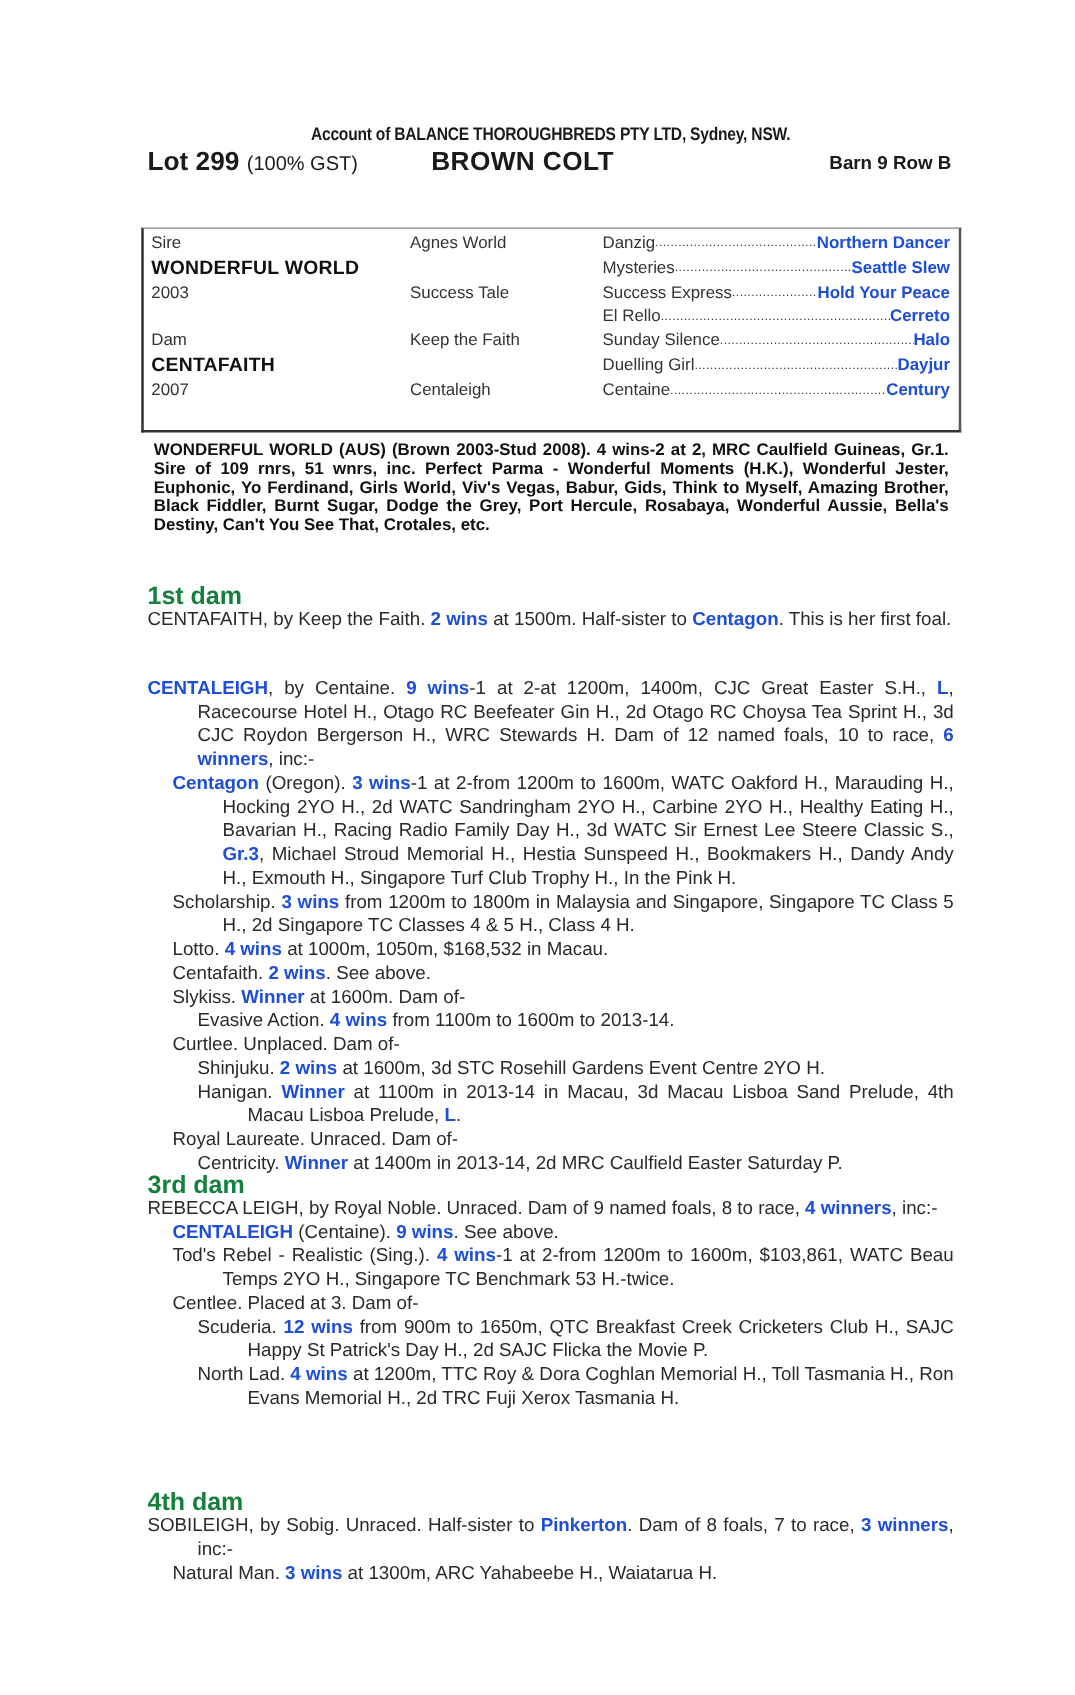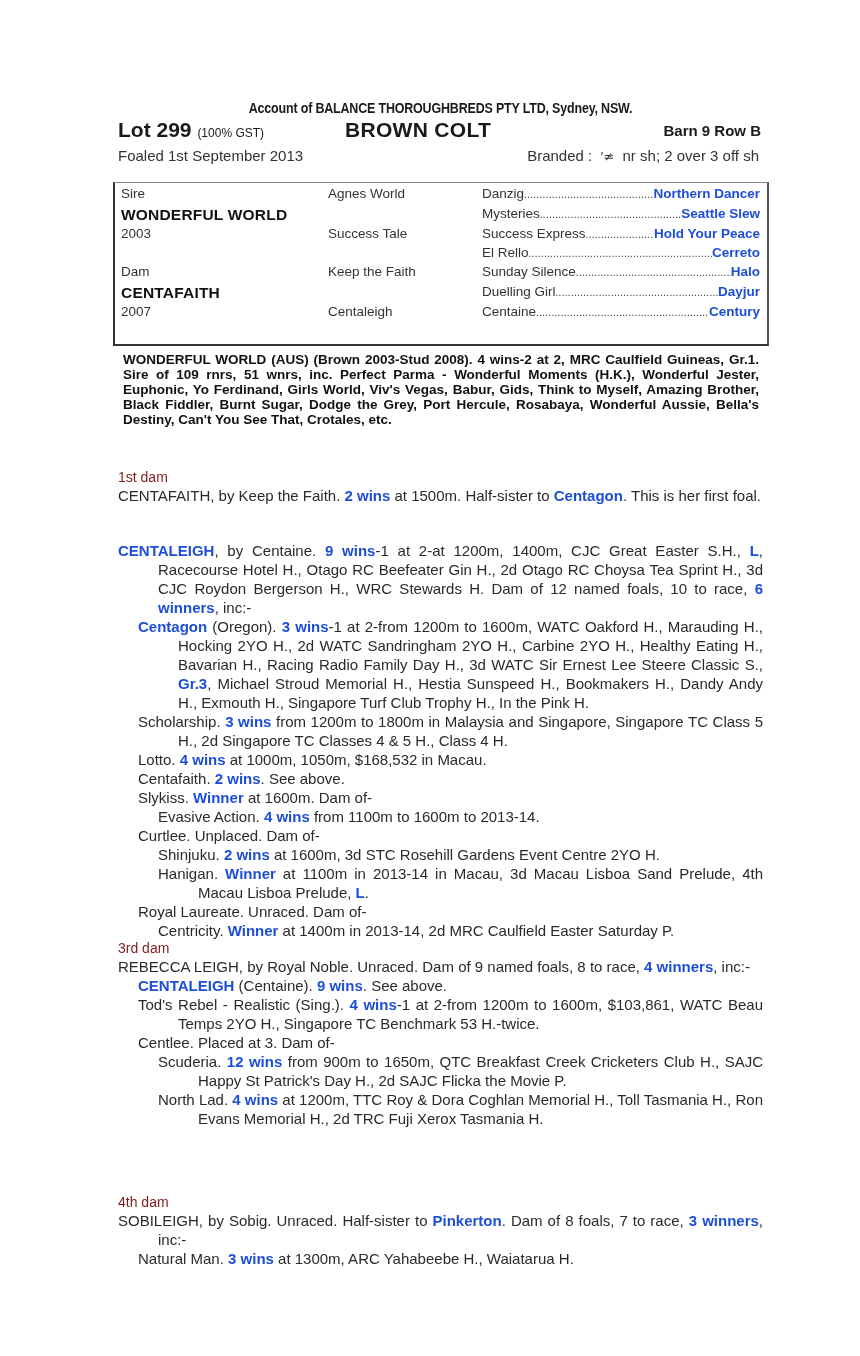--- a/index.html
+++ b/index.html
@@ -3,21 +3,21 @@
 <meta charset="utf-8">
 <style>
   html, body { margin: 0; padding: 0; background: #ffffff; }
   body { width: 860px; height: 1356px; position: relative; overflow: hidden;
          font-family: "Liberation Sans", sans-serif; color: #1a1a1a; }
   .page { position: absolute; left: 118px; top: 98px; width: 645px; }
   .consignor { text-align: center; font-weight: bold; font-size: 14.5px; letter-spacing: -0.2px;
                transform: scaleX(0.86); transform-origin: center; line-height: 20px; height: 20px; }
   .lotline { position: relative; height: 26px; }
   .lot { position: absolute; left: 0; top: 0; font-weight: 900; font-size: 21px; }
-  .lot .gst { font-weight: normal; font-size: 12px; }
+  .lot .gst { font-weight: normal; font-size: 16px; }
   .colt { position: absolute; left: 227px; top: 0; font-weight: 900; font-size: 21px; letter-spacing: 0.3px; }
   .barn { position: absolute; right: 2px; top: 4px; font-weight: 900; font-size: 15px; }
   .foaledline { position: relative; height: 24px; font-size: 15px; color: #333; }
   .foaled { position: absolute; left: 0; top: 3px; }
   .branded { position: absolute; right: 4px; top: 3px; }
   .brand-mark { display: inline-block; width: 22px; font-size: 13px; text-align: center; }
 
   .pedbox { position: absolute; left: -5px; top: 84px; width: 652px; height: 161px;
             border-top: 1px solid #888; border-left: 2px solid #333; border-right: 2px solid #555; border-bottom: 2px solid #333; }
   .pedbox .row { position: absolute; left: 0; width: 100%; height: 20px; font-size: 13.5px; color: #333; }
@@ -27,46 +27,38 @@
   .pedbox .c3 { position: absolute; left: 367px; width: 278px; display: flex; }
   .pedbox .c3 .a { white-space: nowrap; }
   .pedbox .c3 .dots { flex: 1; overflow: hidden; white-space: nowrap; font-size: 10px; line-height: 18px; letter-spacing: 0.3px; }
   .pedbox .c3 .dots::before { content: "................................................................................................................"; }
   .pedbox .c3 .b { white-space: nowrap; }
 
   .sire-blurb { position: absolute; left: 5px; top: 254px; width: 636px; font-family: "Liberation Sans", sans-serif;
                 font-weight: 900; font-size: 13.5px; line-height: 15px; text-align: justify; color: #111; }
 
   .dam-section { position: absolute; left: 0; width: 645px; font-size: 15px; line-height: 19px; color: #2a2a2a; }
-  .dam-section h3 { margin: 0; font-size: 14px; font-weight: 400; line-height: 17px; color: #7f1d1d; }
+  .dam-section h3 { margin: 0; font-size: 20px; font-weight: 700; line-height: 17px; color: #15803d; }
   .p { text-align: justify; }
   .ind0 { padding-left: 40px; text-indent: -40px; }
   .ind1 { padding-left: 60px; text-indent: -40px; }
   b, .b { font-weight: 900; color: #1d4ed8; }
 </style>
 </head>
 <body>
 
 <div class="page">
   <div class="consignor">Account of BALANCE THOROUGHBREDS PTY LTD, Sydney, NSW.</div>
 
   <div class="lotline">
     <span class="lot"><span>Lot 299</span> <span class="gst">(100% GST)</span></span>
     <span class="colt">BROWN COLT</span>
     <span class="barn">Barn 9 Row B</span>
   </div>
 
-  <div class="foaledline">
-    <span class="foaled">Foaled 1st September 2013</span>
-    <span class="branded">
-      <span>Branded :</span>
-      <span class="brand-mark">′≄</span>
-      <span>nr sh; 2 over 3 off sh</span>
-    </span>
-  </div>
 
   <div class="pedbox">
     <div class="row" style="top:3px">
       <span class="c1">Sire</span>
       <span class="c2">Agnes World</span>
       <span class="c3">
           <span class="a">Danzig</span>
           <span class="dots"></span>
           <span class="b">Northern Dancer</span>
         </span>

